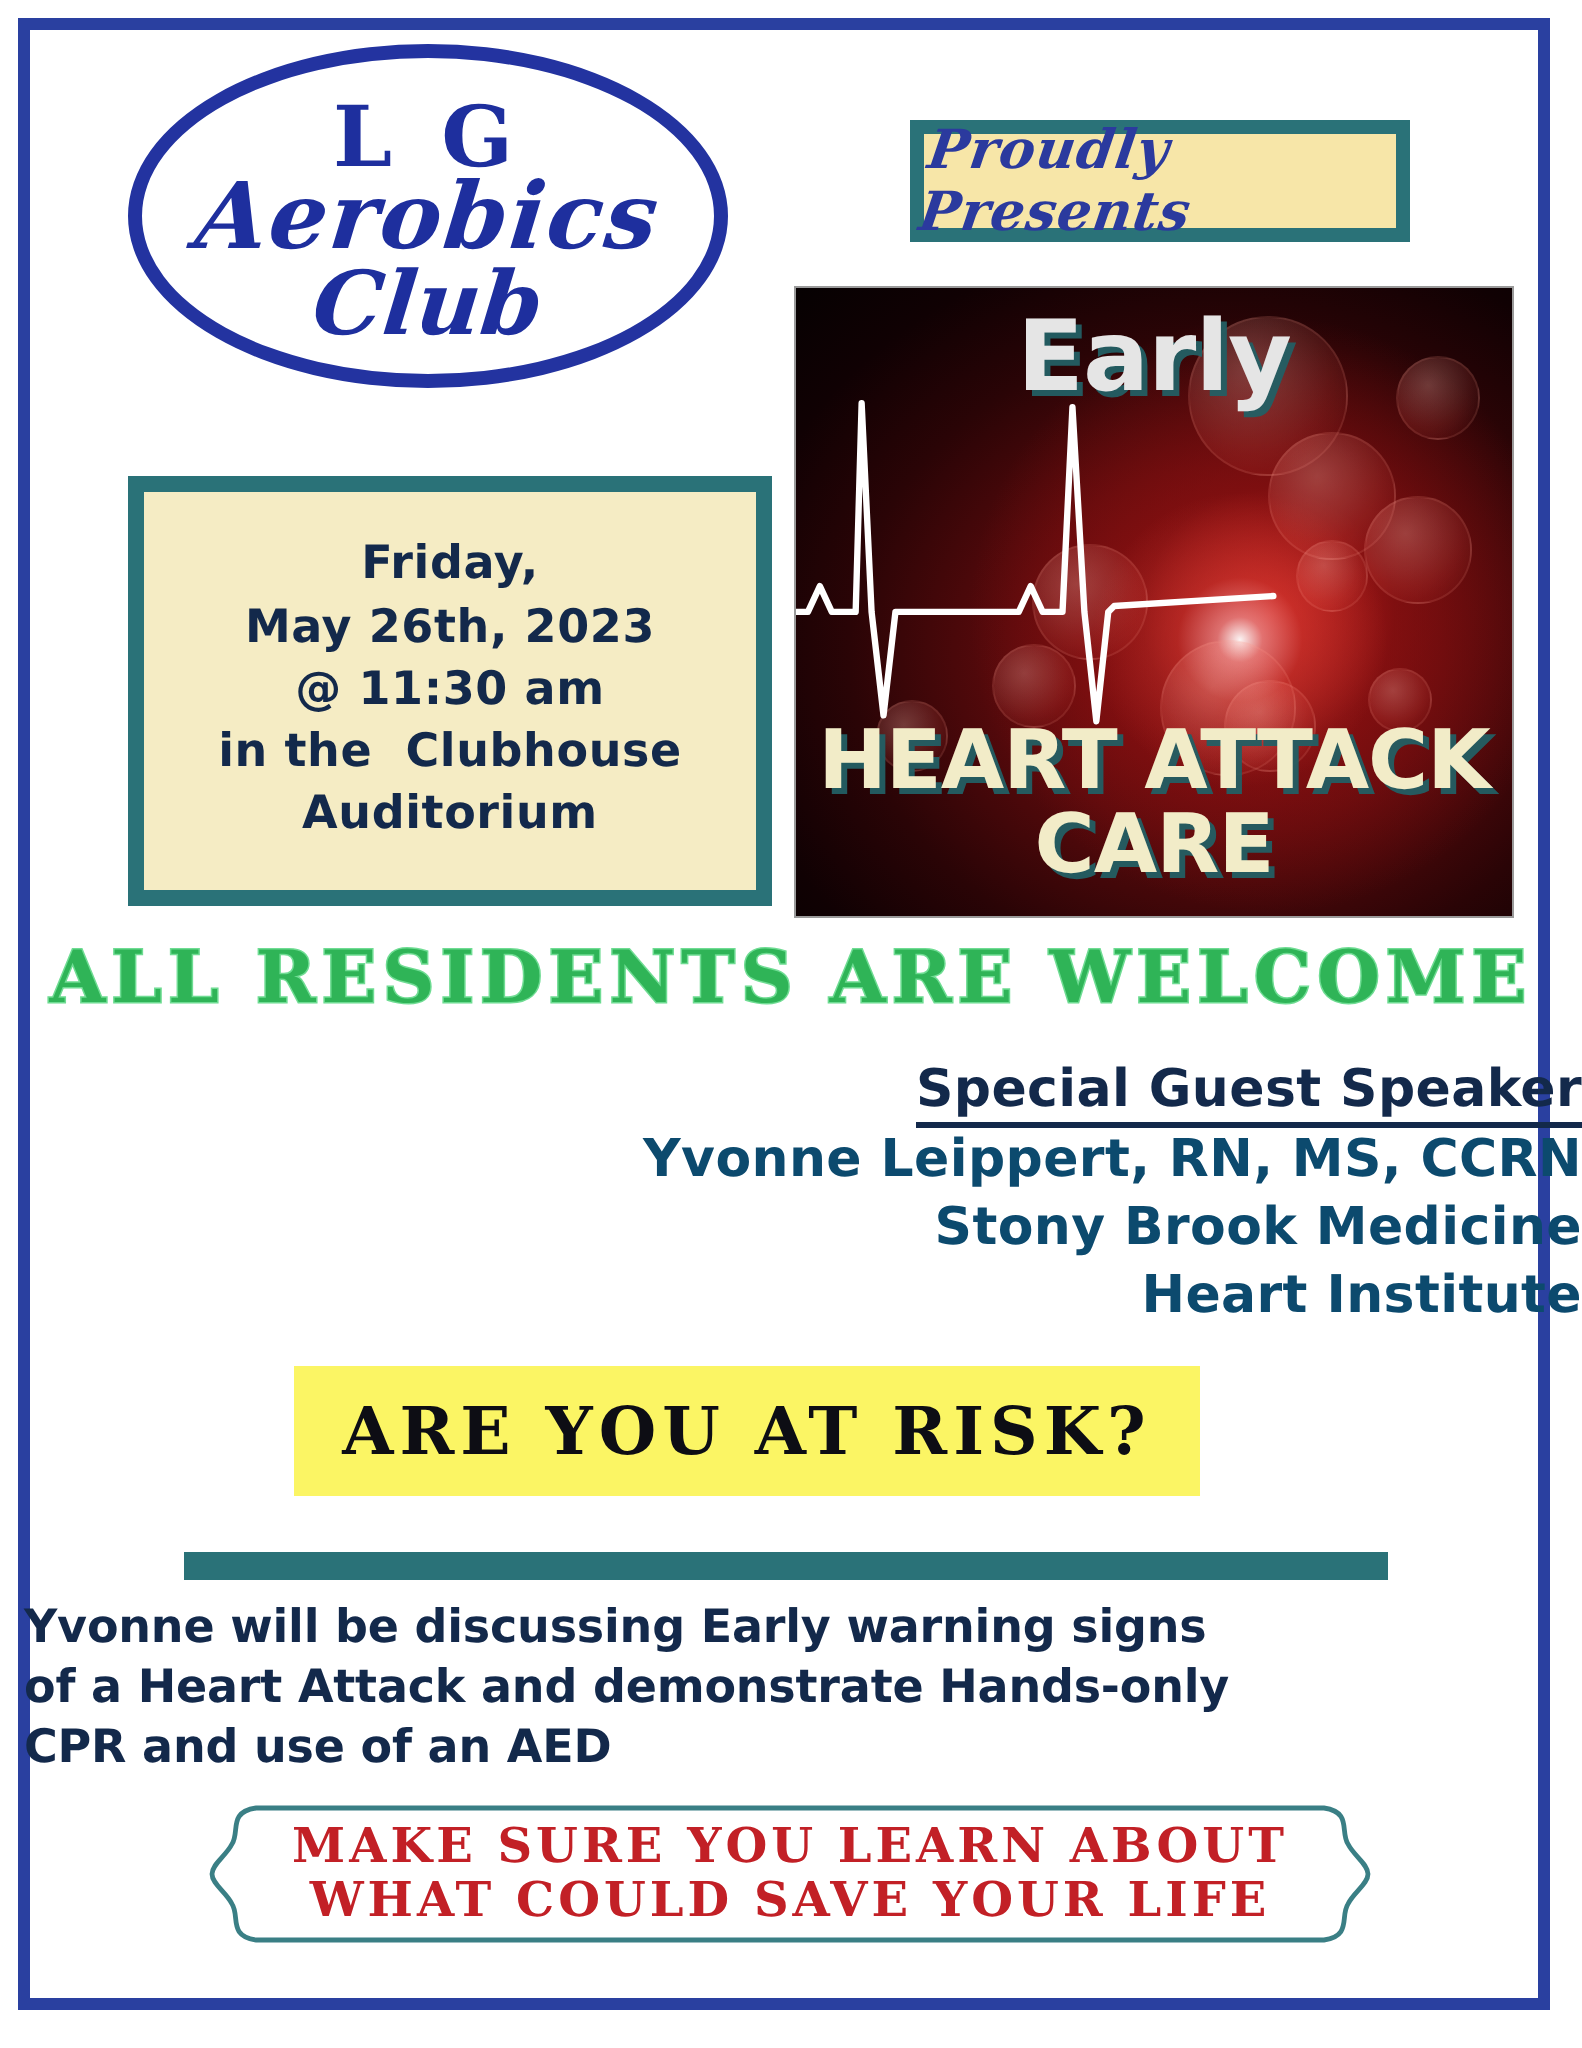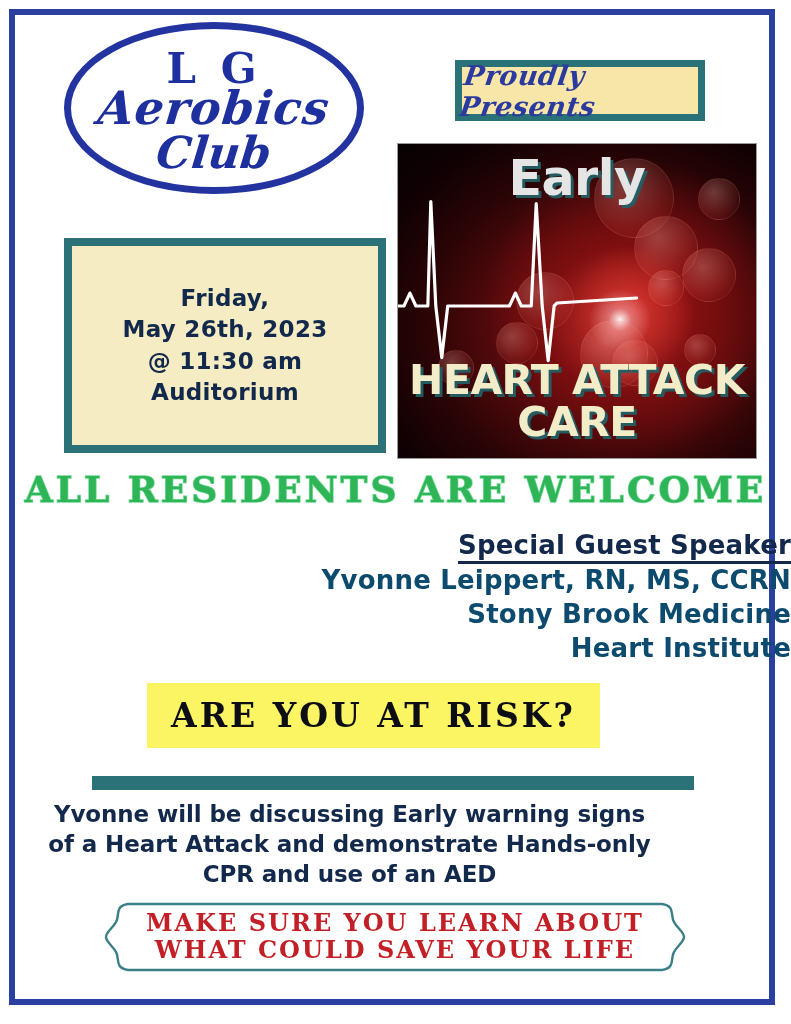--- a/index.html
+++ b/index.html
@@ -273,24 +273,24 @@
     left: 92px;
     top: 776px;
     width: 602px;
     height: 14px;
     background: #2a7278;
   }
 
   
   #description {
     position: absolute;
-    left: 0;
+    left: 12px;
     top: 800px;
     width: 699px;
-    text-align: center;
+    text-align: left;
   }
   #description .pline {
     font-family: "DejaVu Sans", sans-serif;
     font-weight: bold;
     font-size: 23px;
     color: #13294b;
     line-height: 1.3;
     letter-spacing: -0.1px;
   }
 
@@ -339,20 +339,21 @@
   </div>
 
   <div id="presents-box">
     <span id="presents-text">Proudly Presents</span>
   </div>
 
   <div id="date-box">
     <div class="dline">Friday,</div>
     <div class="dline">May 26th, 2023</div>
     <div class="dline">@ 11:30 am</div>
+    <div class="dline">in the  Clubhouse</div>
     <div class="dline">Auditorium</div>
   </div>
 
   <div id="heart-image">
     <div id="heart-bg"></div>
 
     <div class="bokeh" style="left:196px; top:14px;  width:78px;  height:78px;"></div>
     <div class="bokeh" style="left:236px; top:72px;  width:62px;  height:62px;"></div>
     <div class="bokeh" style="left:284px; top:104px; width:52px;  height:52px;"></div>
     <div class="bokeh" style="left:250px; top:126px; width:34px;  height:34px;"></div>

